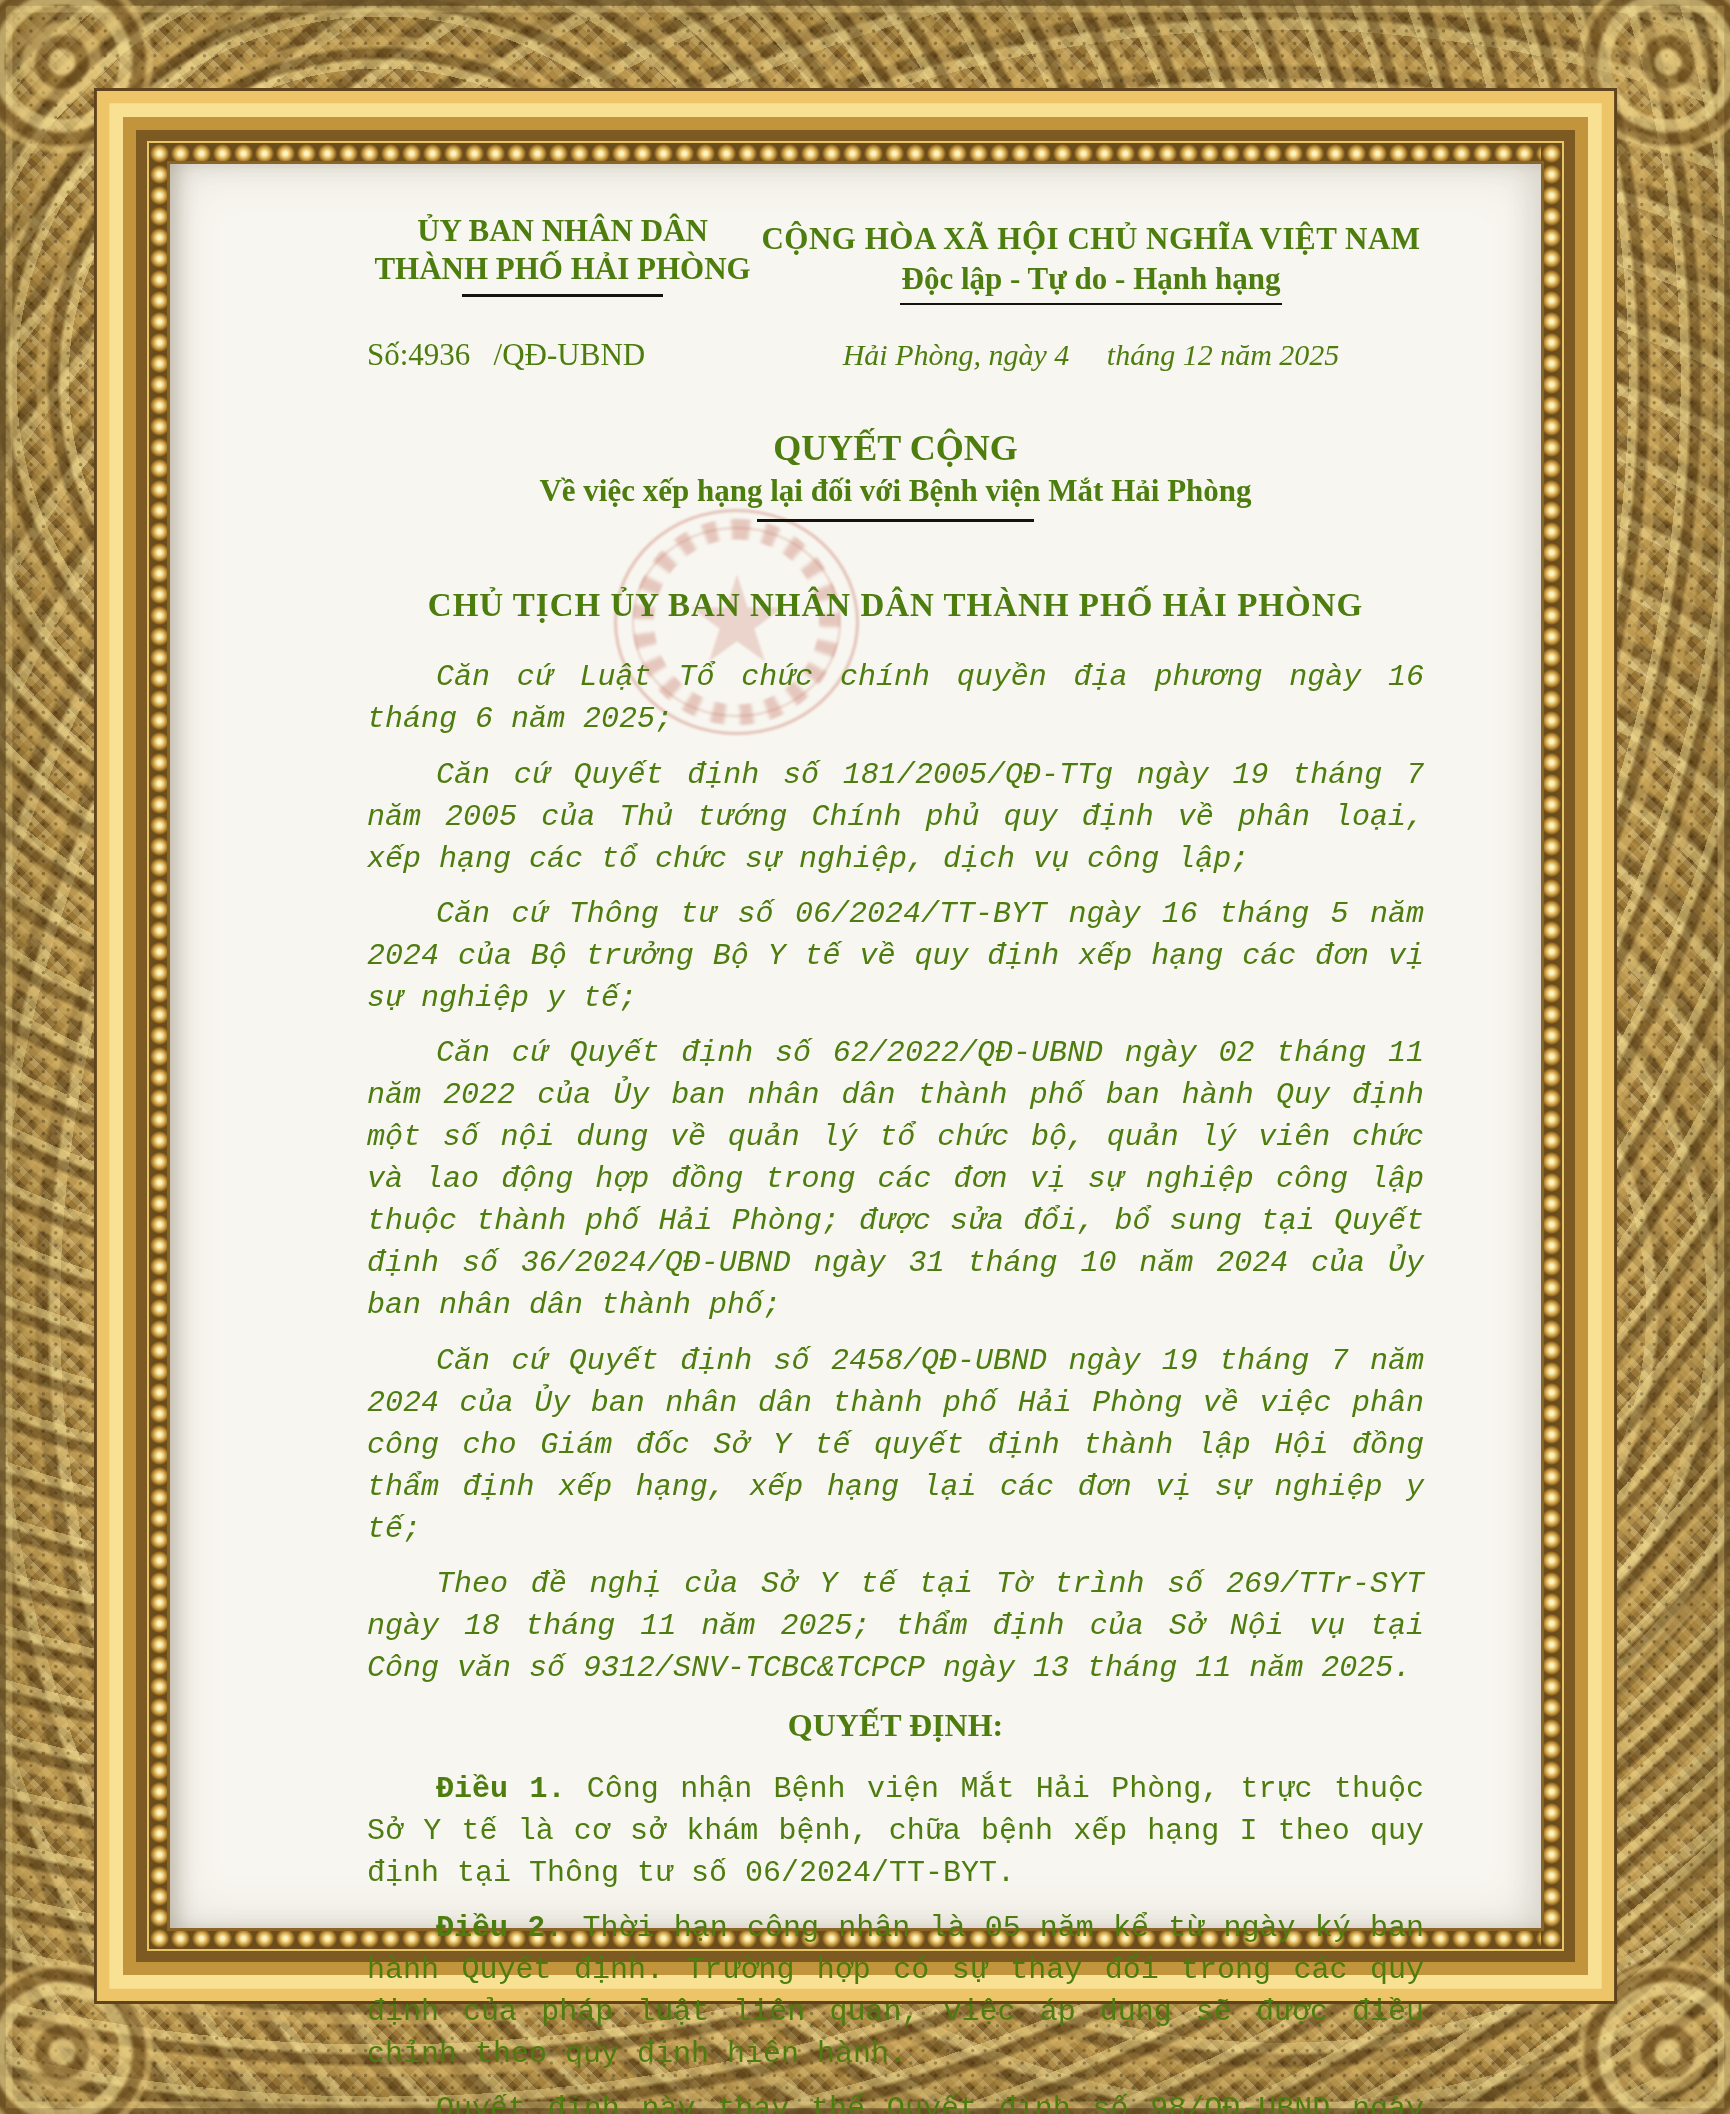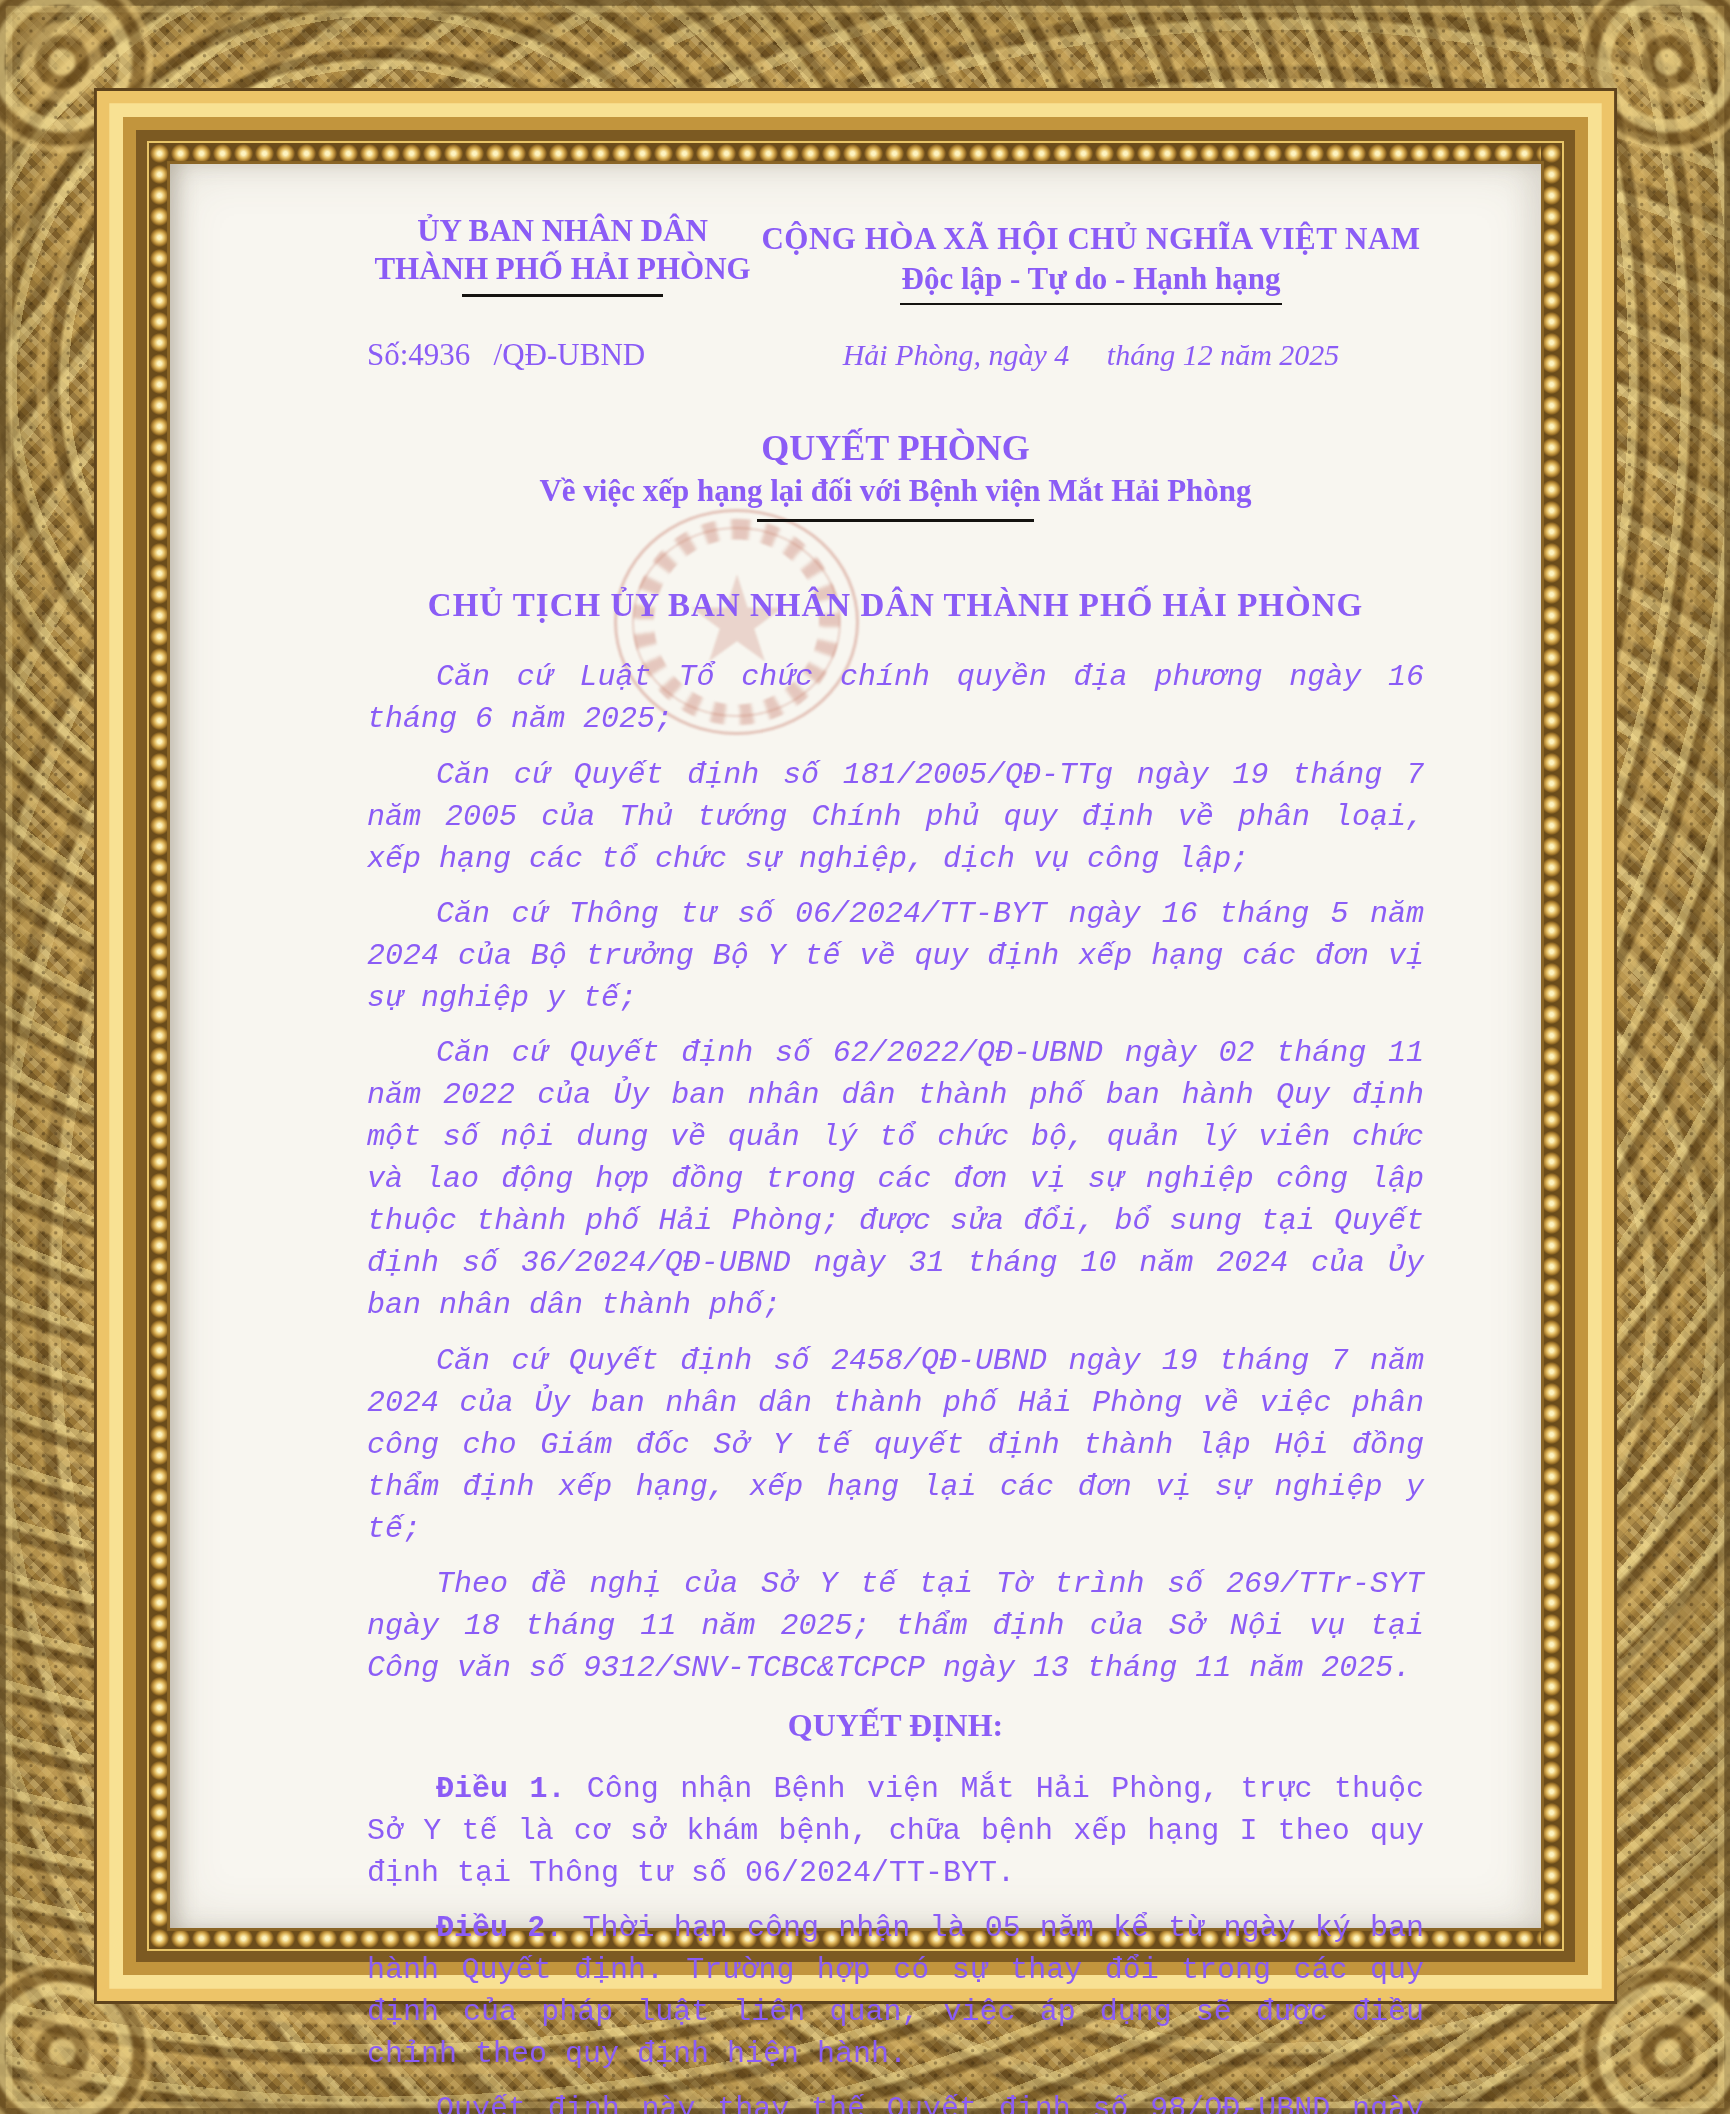--- a/index.html
+++ b/index.html
@@ -46,21 +46,21 @@
   .bead-right{top:143px;bottom:165px;right:168px;}
 
   
   .paper{position:absolute;top:164px;left:170px;right:189px;bottom:186px;
     background:#f8f6f0;
     box-shadow:0 0 0 2.9px #8a6526,
       inset 0 0 53px rgba(100,85,55,.16),
       inset 15.3px 0 19px -7.6px rgba(120,108,90,.35),
       inset -13.4px 0 25px rgba(120,110,90,.10);}
   .content{position:relative;z-index:2;height:100%;box-sizing:border-box;
-    padding:48px 117px 1px 197px;color:#8b5cf6;font-size:30px;line-height:42px;}
+    padding:48px 117px 1px 197px;color:#4d7c0f;font-size:30px;line-height:42px;}
 
   
   .seal{position:absolute;z-index:1;left:444px;top:345px;width:239px;height:220px;
     border-radius:50%;border:3.8px solid rgba(181,80,58,.30);filter:blur(1px);}
   .seal::before{content:"";position:absolute;inset:15.3px;border-radius:50%;
     border:2.9px solid rgba(181,80,58,.22);}
   .seal::after{content:"";position:absolute;left:72px;top:62px;width:96px;height:96px;
     background:rgba(181,80,58,.20);filter:blur(1.9px);
     clip-path:polygon(50% 0%,61% 35%,98% 35%,68% 57%,79% 91%,50% 70%,21% 91%,32% 57%,2% 35%,39% 35%);}
   .seal-text{position:absolute;inset:5.7px;border-radius:50%;opacity:.30;
@@ -128,21 +128,21 @@
           <div class="nat-line1">CỘNG HÒA XÃ HỘI CHỦ NGHĨA VIỆT NAM</div>
           <div><span class="motto">Độc lập - Tự do - Hạnh hạng</span></div>
         </div>
       </div>
 
       <div class="row2">
         <div class="doc-number">Số:4936   /QĐ-UBND</div>
         <div class="place-date">Hải Phòng, ngày 4     tháng 12 năm 2025</div>
       </div>
 
-      <div class="title">QUYẾT PHÒNG</div>
+      <div class="title">QUYẾT CỘNG</div>
       <div class="subtitle">Về việc xếp hạng lại đối với Bệnh viện Mắt Hải Phòng</div>
       <div class="rule rule-title"></div>
 
       <div class="authority">CHỦ TỊCH ỦY BAN NHÂN DÂN THÀNH PHỐ HẢI PHÒNG</div>
 
       <div class="preamble">
         <p class="para">Căn cứ Luật Tổ chức chính quyền địa phương ngày 16 tháng 6 năm 2025;</p>
         <p class="para">Căn cứ Quyết định số 181/2005/QĐ-TTg ngày 19 tháng 7 năm 2005 của Thủ tướng Chính phủ quy định về phân loại, xếp hạng các tổ chức sự nghiệp, dịch vụ công lập;</p>
         <p class="para">Căn cứ Thông tư số 06/2024/TT-BYT ngày 16 tháng 5 năm 2024 của Bộ trưởng Bộ Y tế về quy định xếp hạng các đơn vị sự nghiệp y tế;</p>
         <p class="para">Căn cứ Quyết định số 62/2022/QĐ-UBND ngày 02 tháng 11 năm 2022 của Ủy ban nhân dân thành phố ban hành Quy định một số nội dung về quản lý tổ chức bộ, quản lý viên chức và lao động hợp đồng trong các đơn vị sự nghiệp công lập thuộc thành phố Hải Phòng; được sửa đổi, bổ sung tại Quyết định số 36/2024/QĐ-UBND ngày 31 tháng 10 năm 2024 của Ủy ban nhân dân thành phố;</p>

